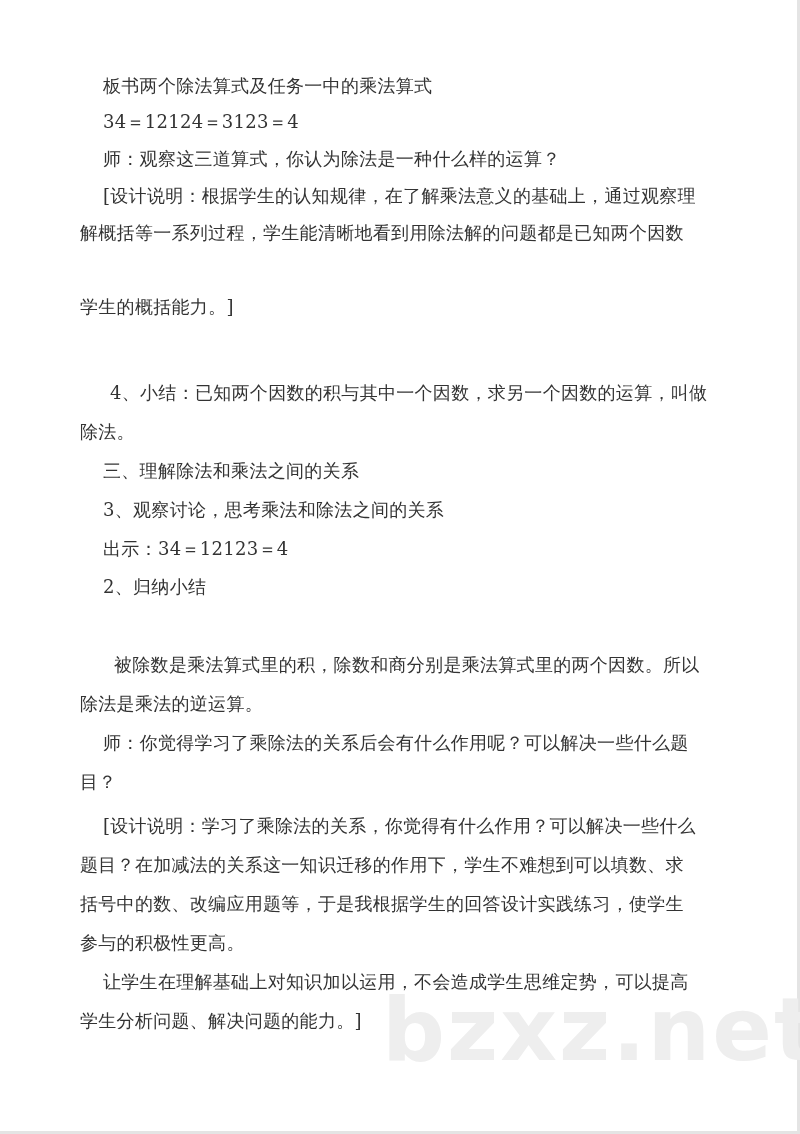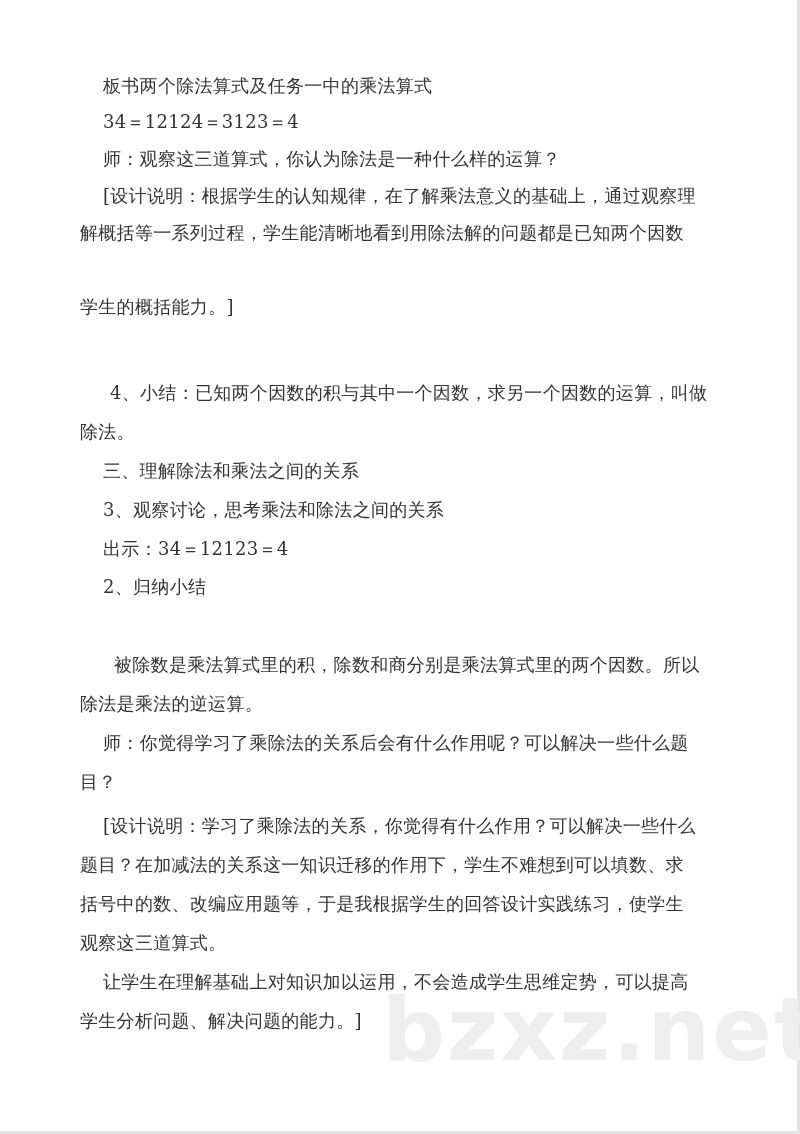--- a/index.html
+++ b/index.html
@@ -64,17 +64,17 @@
   <div class="line" style="left:103px;top:498px;">3、观察讨论，思考乘法和除法之间的关系</div>
   <div class="line" style="left:103px;top:537px;">出示：34＝12123＝4</div>
   <div class="line" style="left:103px;top:575px;">2、归纳小结</div>
   <div class="line" style="left:92px;top:653px;margin-left:22px;">被除数是乘法算式里的积，除数和商分别是乘法算式里的两个因数。所以</div>
   <div class="line" style="left:80px;top:692px;">除法是乘法的逆运算。</div>
   <div class="line" style="left:103px;top:731px;">师：你觉得学习了乘除法的关系后会有什么作用呢？可以解决一些什么题</div>
   <div class="line" style="left:80px;top:770px;">目？</div>
   <div class="line" style="left:103px;top:814px;">[设计说明：学习了乘除法的关系，你觉得有什么作用？可以解决一些什么</div>
   <div class="line" style="left:80px;top:853px;">题目？在加减法的关系这一知识迁移的作用下，学生不难想到可以填数、求</div>
   <div class="line" style="left:80px;top:892px;">括号中的数、改编应用题等，于是我根据学生的回答设计实践练习，使学生</div>
-  <div class="line" style="left:80px;top:931px;">观察这三道算式。</div>
+  <div class="line" style="left:80px;top:931px;">参与的积极性更高。</div>
   <div class="line" style="left:103px;top:970px;">让学生在理解基础上对知识加以运用，不会造成学生思维定势，可以提高</div>
   <div class="line" style="left:80px;top:1009px;">学生分析问题、解决问题的能力。]</div>
 
 </div>
 
 </body></html>

